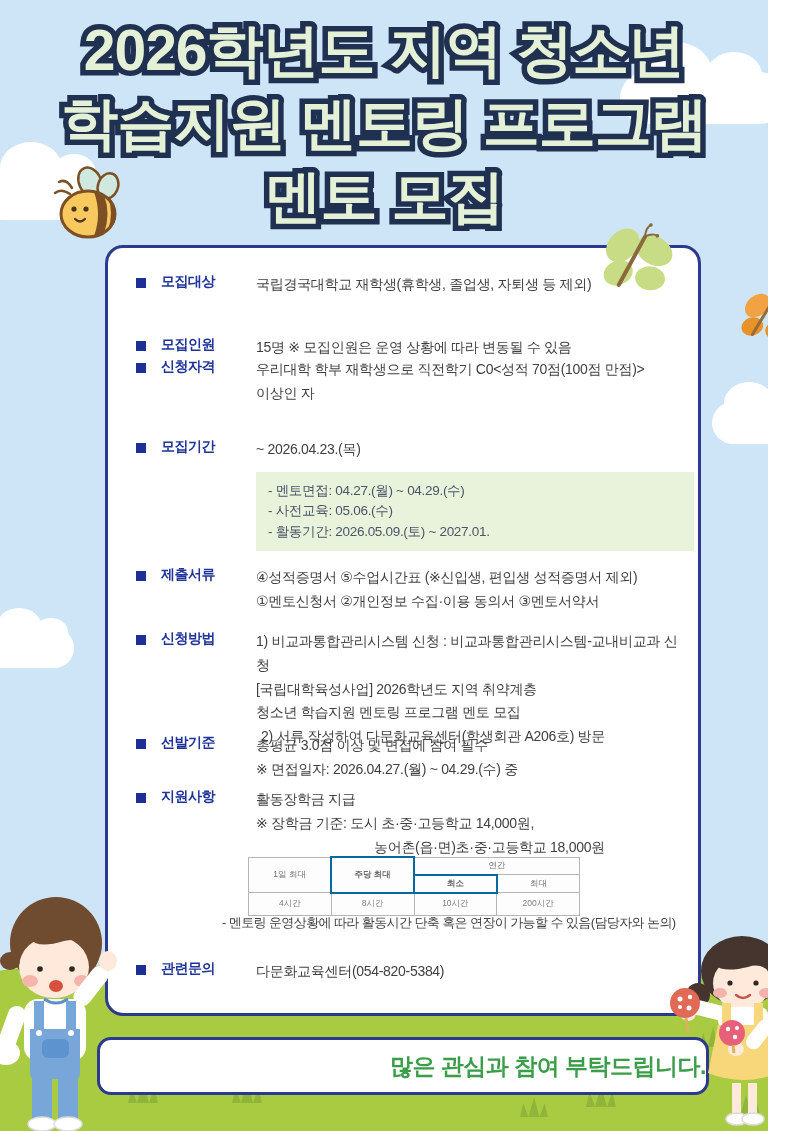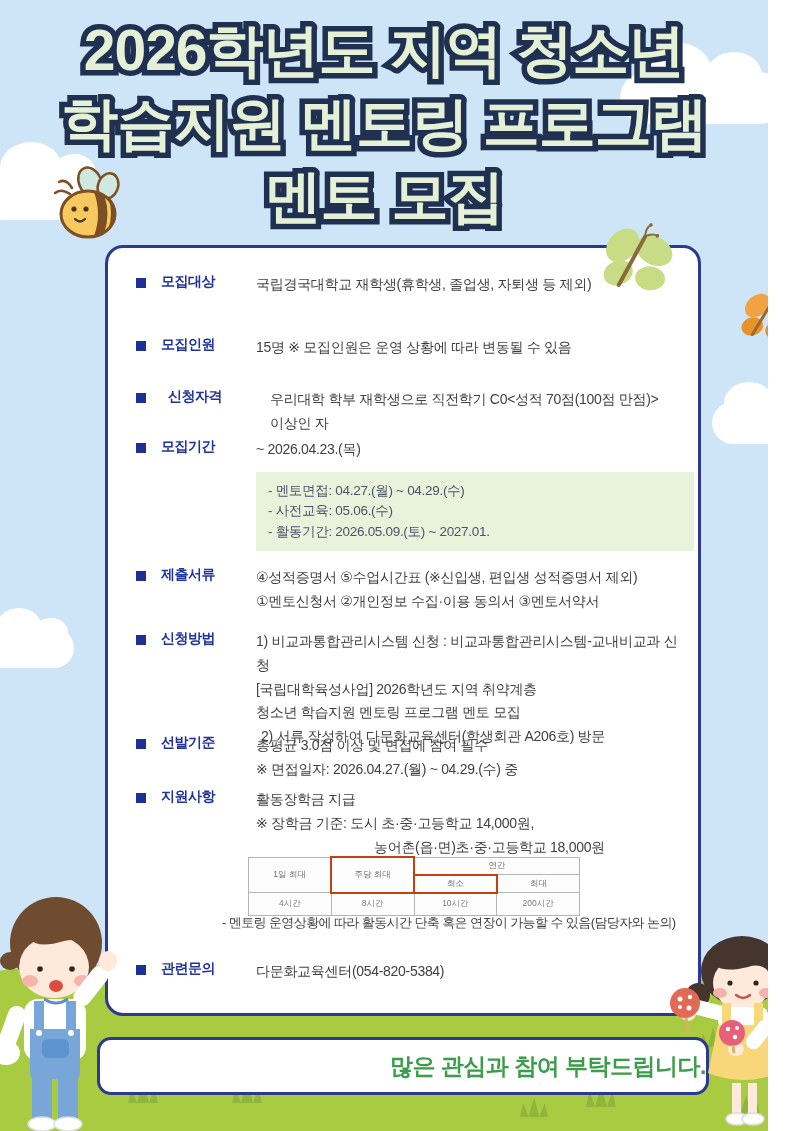--- a/index.html
+++ b/index.html
@@ -48,21 +48,21 @@
   .indent-sm{padding-left:5px;}
   .schedule-box{position:absolute;left:148px;top:224px;width:414px;background:#e9f3dc;
     padding:9px 12px;font-size:13.5px;line-height:1.5;color:#4a5568;letter-spacing:-0.3px;}
   .support-note{position:absolute;left:114px;top:666px;width:575px;font-size:13px;color:#3f3f3f;
     white-space:nowrap;letter-spacing:-0.6px;}
 
   
   .hours-table{position:absolute;left:140px;top:608px;width:332px;border-collapse:collapse;
     font-size:8.5px;color:#6e6e6e;text-align:center;background:#fdfdfd;}
   .hours-table td{border:1px solid #b5b5b5;padding:2px 8px;width:25%;}
-  .hours-table td.thick{border:2px solid #c2410c;}
+  .hours-table td.thick{border:2px solid #0369a1;font-weight:bold;}
   .hours-table tr.vals td{height:17px;color:#7a7a7a;}
 
   
   .banner{position:absolute;left:97px;top:1037px;width:606px;height:52px;background:#ffffff;
     border:3px solid #2b3a8e;border-radius:14px;z-index:5;display:flex;align-items:center;
     justify-content:flex-end;}
   .banner-text{font-size:23px;font-weight:bold;color:#3b9d4a;letter-spacing:-0.5px;}
 
   
   .deco{position:absolute;z-index:6;}
@@ -106,21 +106,21 @@
     </div>
 
     <div class="row" style="top:88px;">
       <span class="bullet"></span>
       <span class="label">모집인원</span>
       <div class="content">
         <div>15명 ※ 모집인원은 운영 상황에 따라 변동될 수 있음</div>
       </div>
     </div>
 
-    <div class="row" style="top:140px;gap:7px;">
+    <div class="row" style="top:110px;">
       <span class="bullet"></span>
       <span class="label">신청자격</span>
       <div class="content">
         <div>우리대학 학부 재학생으로 직전학기 C0&lt;성적 70점(100점 만점)&gt;</div>
         <div>이상인 자</div>
       </div>
     </div>
 
     <div class="row" style="top:190px;">
       <span class="bullet"></span>

